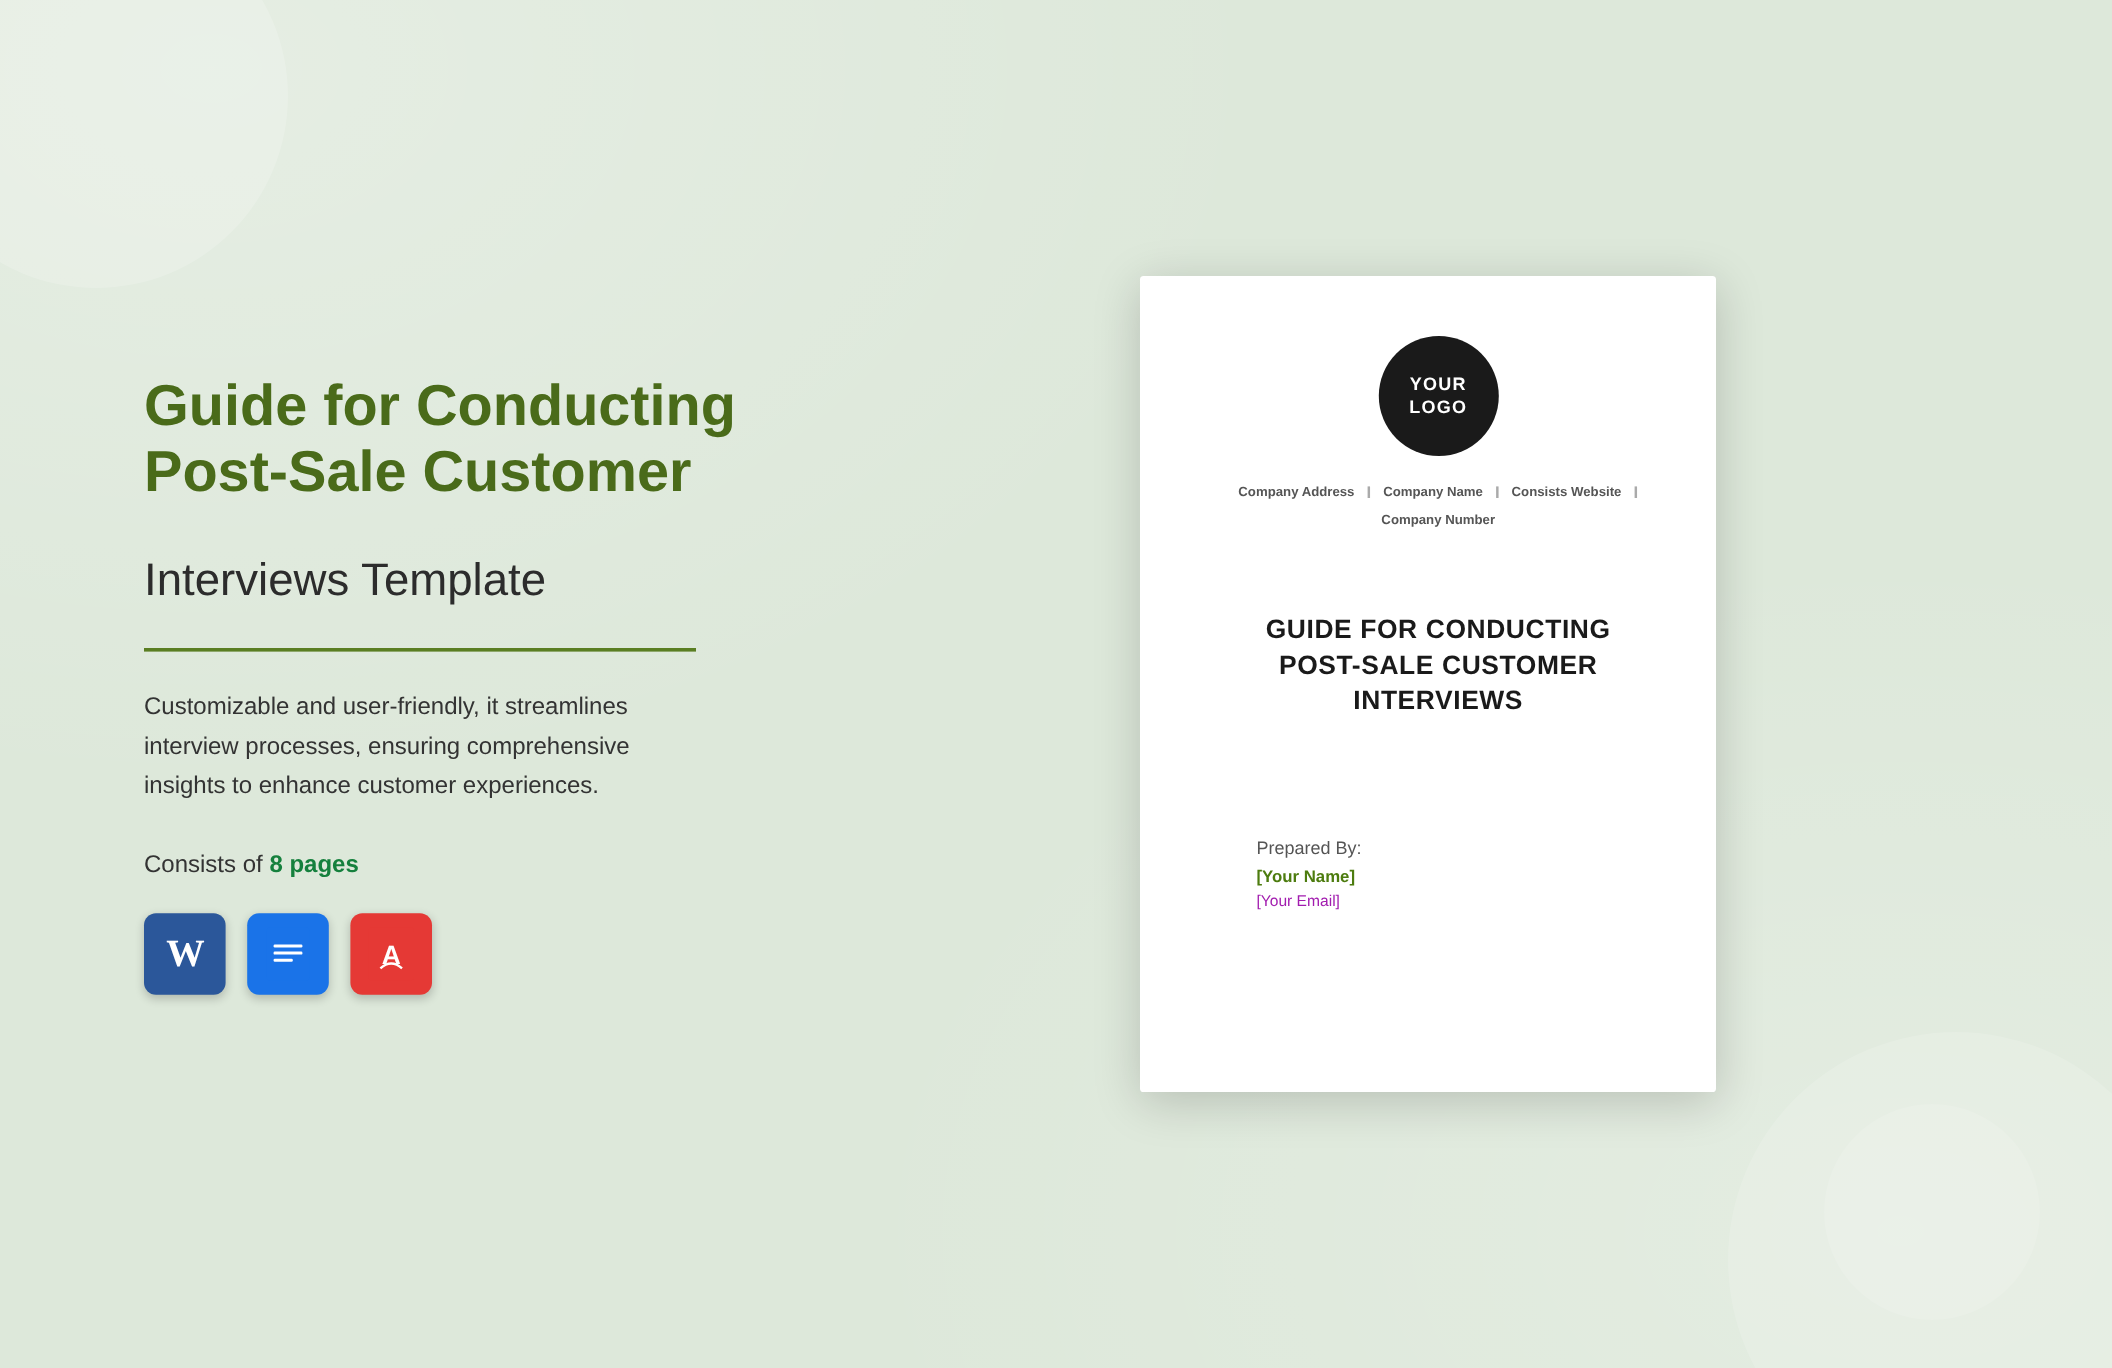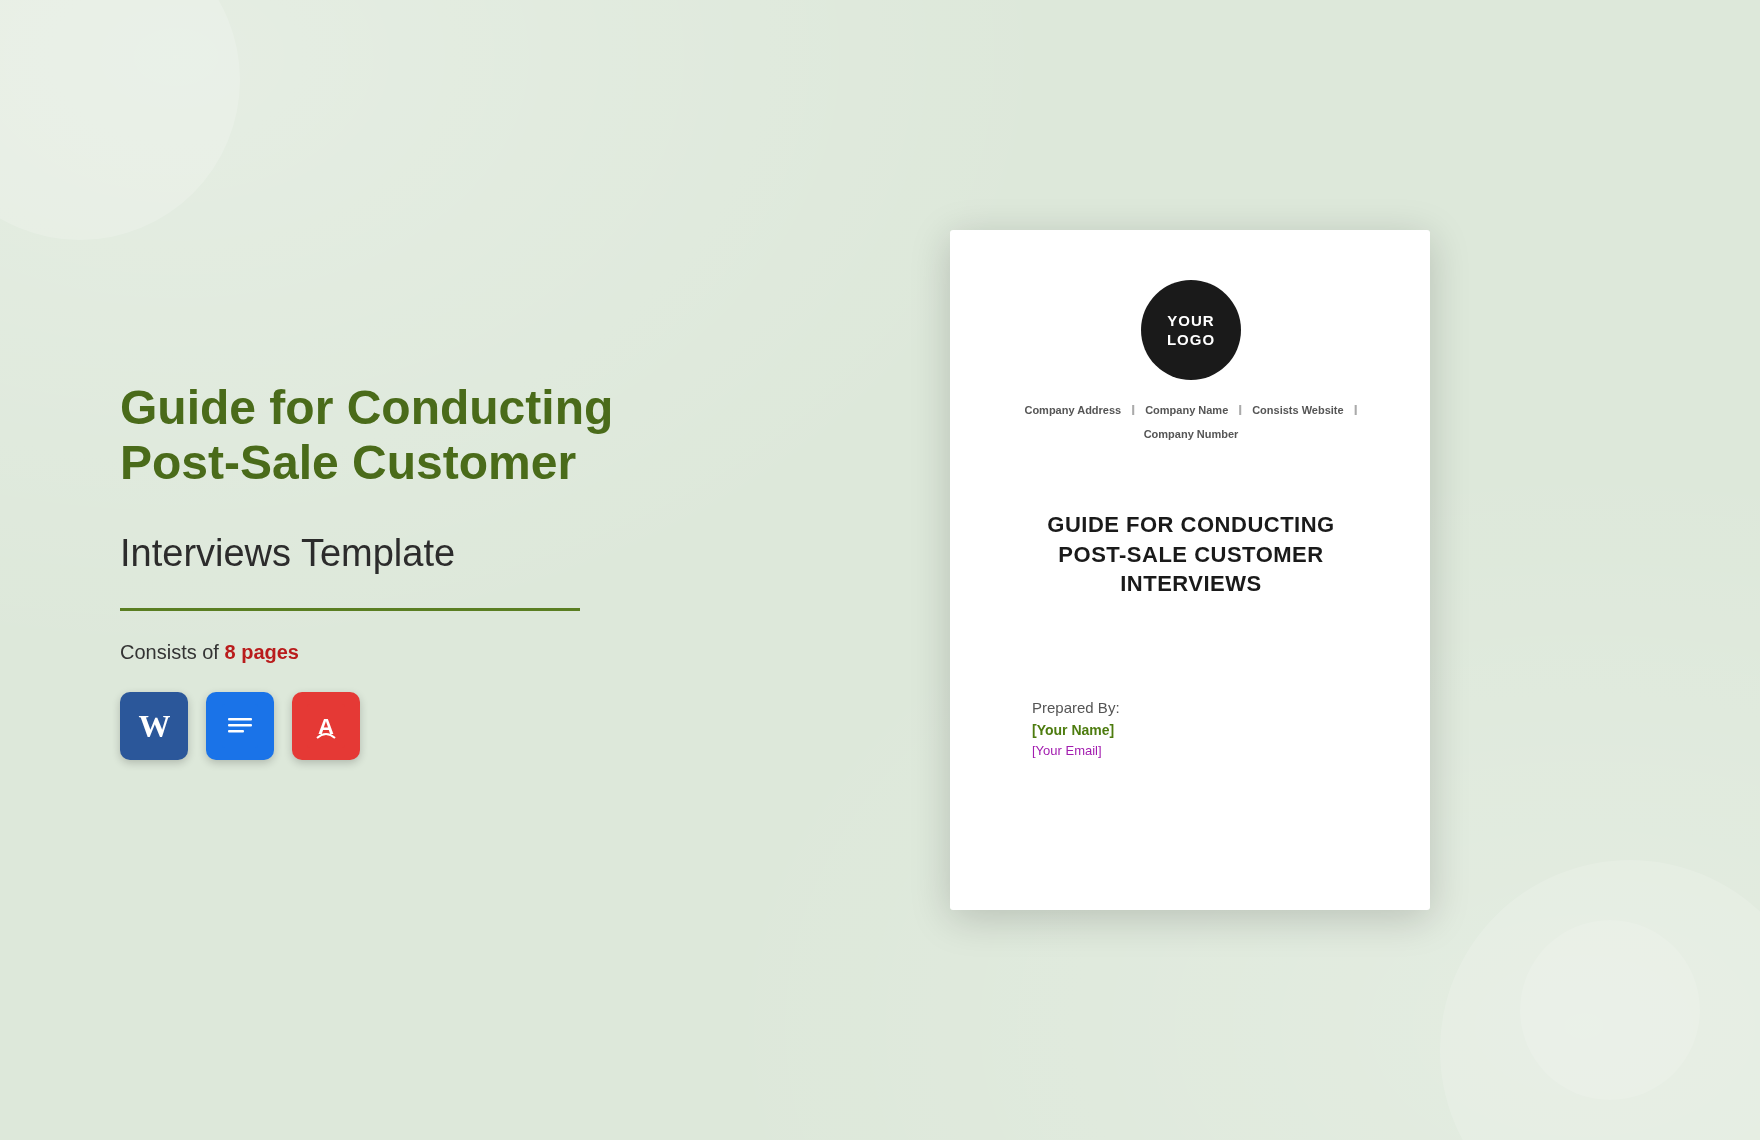--- a/index.html
+++ b/index.html
@@ -103,21 +103,21 @@
       max-width: 460px;
     }
 
     .pages-info {
       font-size: 20px;
       color: #333;
       margin-bottom: 28px;
     }
 
     .pages-info strong {
-      color: #b91c1c;
+      color: #15803d;
       font-weight: 800;
       text-align: right;
     }
 
     .file-icons {
       display: flex;
       gap: 18px;
       align-items: center;
     }
 
@@ -164,21 +164,21 @@
 
     .document-preview {
       width: 480px;
       min-height: 680px;
       background: white;
       box-shadow: 0 8px 40px rgba(0,0,0,0.18);
       border-radius: 3px;
       display: flex;
       flex-direction: column;
       align-items: center;
-      padding: 50px 50px 60px 52px;
+      padding: 50px 50px 60px 67px;
       position: relative;
     }
 
     .doc-logo-circle {
       width: 100px;
       height: 100px;
       border-radius: 50%;
       background: #1a1a1a;
       display: flex;
       flex-direction: column;
@@ -261,20 +261,21 @@
 
     <div class="main-title">
       <span>Guide for Conducting</span><br>
       <span>Post-Sale Customer</span>
     </div>
 
     <div class="main-subtitle">Interviews Template</div>
 
     <div class="divider"></div>
 
+    <div class="description">Customizable and user-friendly, it streamlines interview processes, ensuring comprehensive insights to enhance customer experiences.</div>
 
     <div class="pages-info">
       <span>Consists of </span><strong>8 pages</strong>
     </div>
 
     <div class="file-icons">
 
       <div class="file-icon file-icon-word">
         <span class="file-icon-letter">W</span>
       </div>

